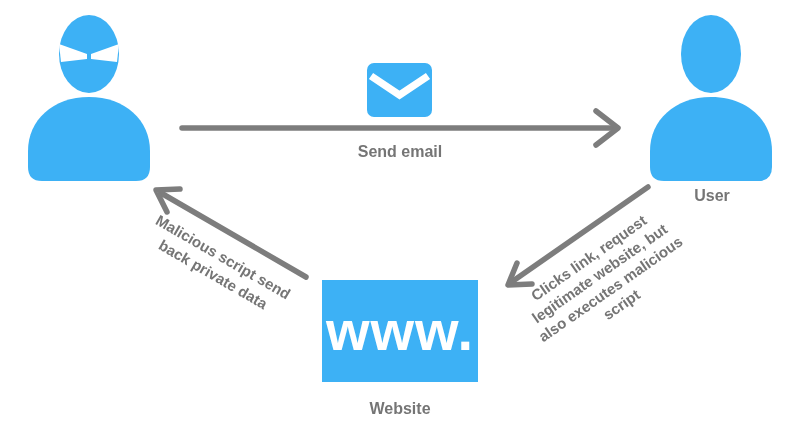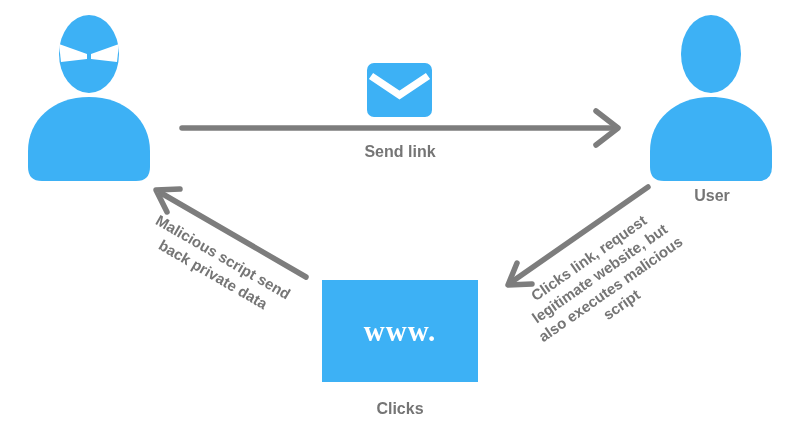--- a/index.html
+++ b/index.html
@@ -58,25 +58,24 @@
   .email-flap { stroke: #FFFFFF; stroke-width: 7.5; fill: none; }
 
   .www-box {
     left: 322px; top: 280px;
     width: 156px; height: 102px;
     background: var(--accent-blue);
   }
   .www-text {
     color: #FFFFFF;
     font-weight: bold;
-    font-size: 29px;
+    font-size: 56px;
     line-height: 102px;
     text-align: center;
     letter-spacing: 1px;
-    font-family: Liberation Serif, serif;
   }
 </style>
 </head>
 <body>
 
 <div class="canvas">
 
   <svg class="abs" style="left:0;top:0;" width="800" height="440" viewBox="0 0 800 440">
 
     <g>
@@ -105,26 +104,26 @@
   <svg class="abs" style="left:647px;top:10px;" width="130" height="172" viewBox="0 0 130 172">
     <ellipse class="person-fill" cx="64" cy="44" rx="30" ry="39"></ellipse>
     <path class="person-fill" d="M64,87 C28,87 3,110 3,141 L3,157 Q3,171 17,171 L111,171 Q125,171 125,157 L125,141 C125,110 100,87 64,87 Z"></path>
   </svg>
   <div class="abs node-label" style="left:647px;top:187px;width:130px;">User</div>
 
   <svg class="abs" style="left:367px;top:63px;" width="65" height="54" viewBox="0 0 65 54">
     <rect class="email-rect" x="0" y="0" width="65" height="54" rx="7"></rect>
     <polyline class="email-flap" points="4,13 32.5,32 61,13"></polyline>
   </svg>
-  <div class="abs edge-label" style="left:330px;top:143px;width:140px;">Send link</div>
+  <div class="abs edge-label" style="left:330px;top:143px;width:140px;">Send email</div>
 
   <div class="abs www-box">
     <div class="www-text">www.</div>
   </div>
-  <div class="abs node-label" style="left:322px;top:400px;width:156px;">Clicks</div>
+  <div class="abs node-label" style="left:322px;top:400px;width:156px;">Website</div>
 
   <div class="abs edge-label-diag rot-cw" style="left:113px;top:246px;width:210px;">
     <span class="line">Malicious script send</span>
     <span class="line">back private data</span>
   </div>
 
   <div class="abs edge-label-diag rot-ccw" style="left:500px;top:243px;width:210px;">
     <span class="line">Clicks link, request</span>
     <span class="line">legitimate website, but</span>
     <span class="line">also executes malicious</span>

